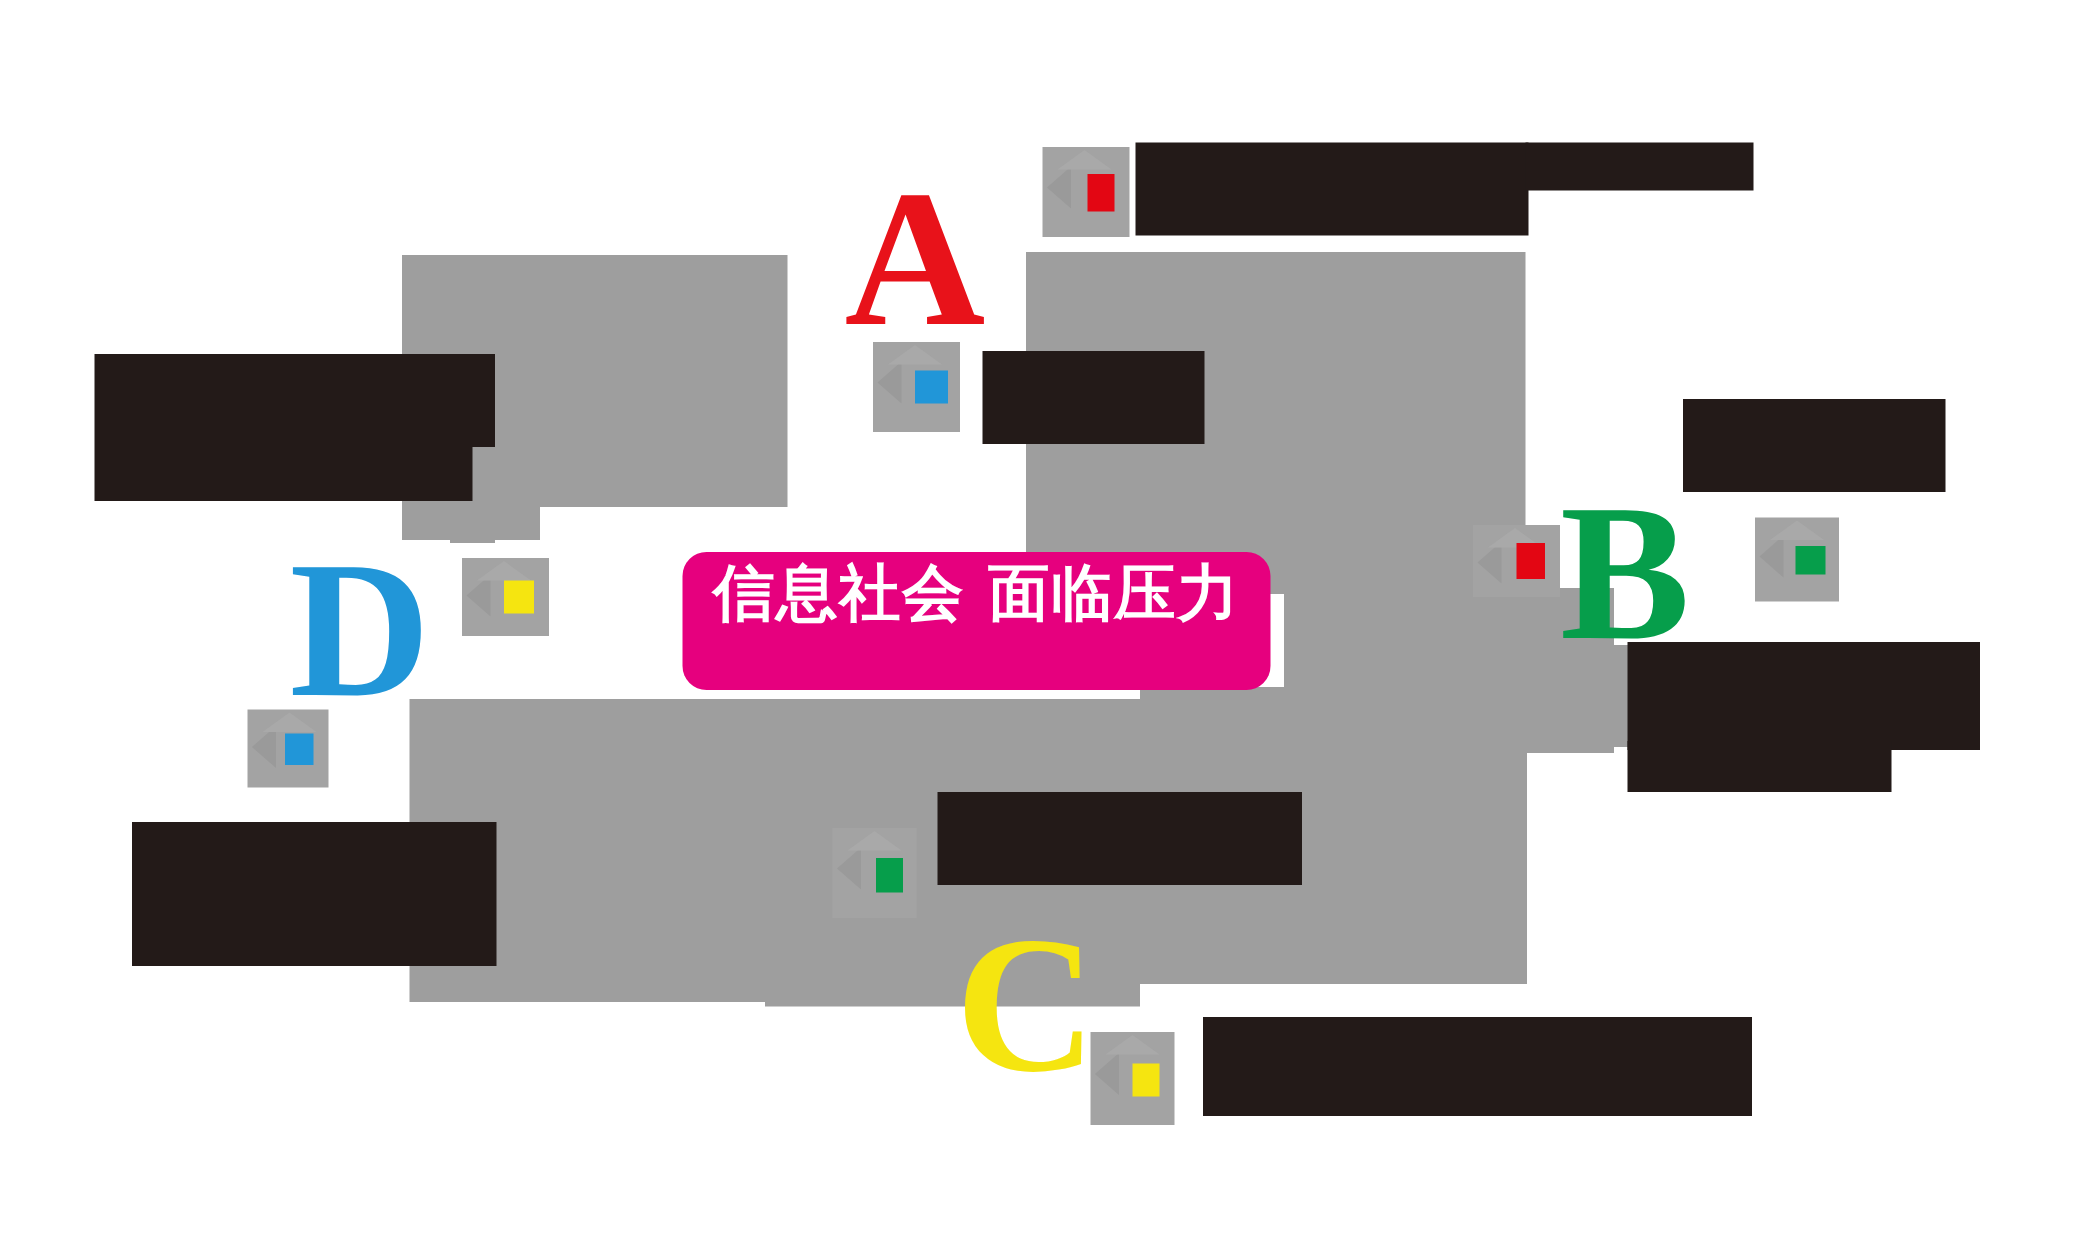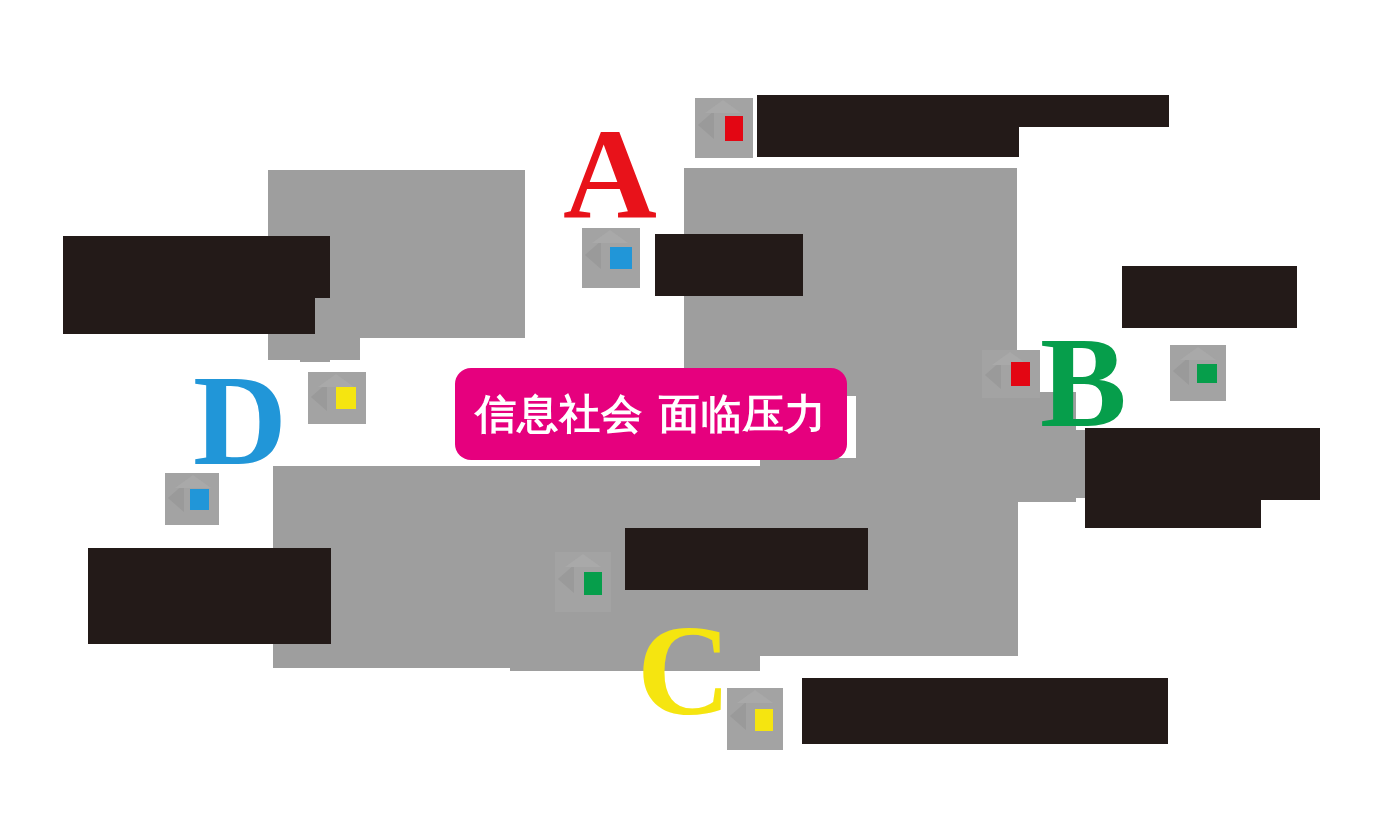--- a/index.html
+++ b/index.html
@@ -69,21 +69,20 @@
   
   #center-pill{
     position:absolute;
     left:455px;
     top:368px;
     width:392px;
     height:92px;
     background:#e6007e;
     border-radius:16px;
     display:flex;
-    align-items:center;
     justify-content:center;
     box-shadow:0 0 0 0 rgba(0,0,0,0);
   }
   #center-pill .pill-text{
     color:#ffffff;
     font-family:"DejaVu Sans", sans-serif;
     font-size:41px;
     font-weight:700;
     letter-spacing:1px;
     white-space:nowrap;

